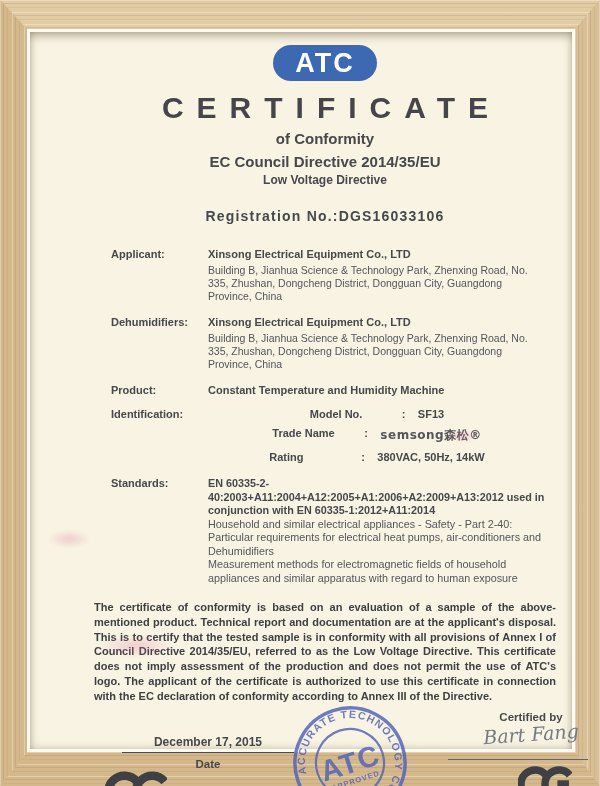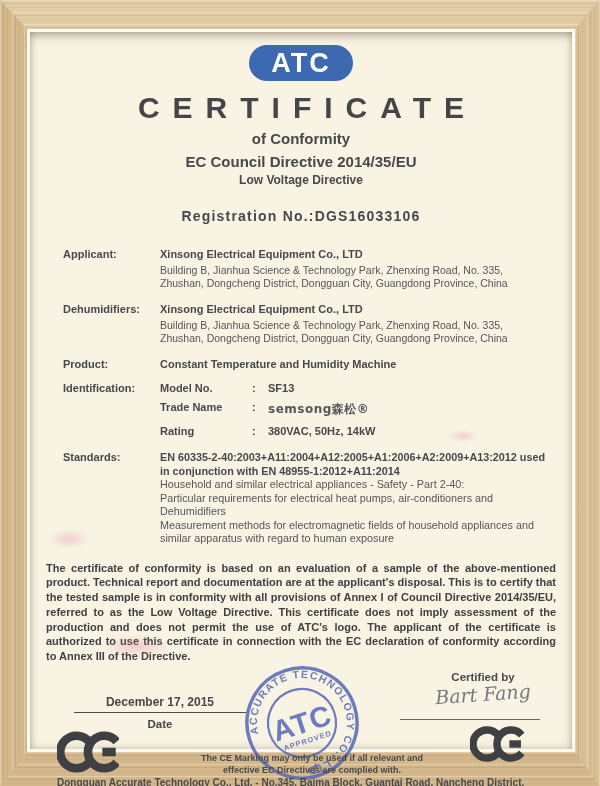--- a/index.html
+++ b/index.html
@@ -21,21 +21,21 @@
     clip-path:polygon(0 0,100% 29px,100% calc(100% - 34px),0 100%);}
   .wood-right{right:0;top:0;bottom:0;width:25px;background:#d8bf96;--dir:90deg;
     clip-path:polygon(100% 0,100% 100%,0 calc(100% - 34px),0 29px);}
 
   
   .paper{position:absolute;left:27px;top:29px;right:25px;bottom:34px;
     background:#f8f3e2;border:3px solid #fcfbf3;color:#47484c;
     box-shadow: inset 0 9px 10px -6px rgba(110,95,70,.55),
                 inset 0 -5px 8px -5px rgba(110,95,70,.30),
                 inset 7px 0 9px -7px rgba(110,95,70,.45),
-                inset -7px 0 9px -7px rgba(110,95,70,.45);}
+                inset -7px 0 9px -7px rgba(110,95,70,.45); padding-left: 48px;}
   .smudge{position:absolute;border-radius:50%;filter:blur(1px);pointer-events:none;
     background:radial-gradient(closest-side,rgba(226,116,158,.30),rgba(226,116,158,0));}
 
   
   .atc-pill{margin:13px auto 0;width:104px;height:36px;border-radius:18px;background:#3d69b2;
     color:#fff;font-weight:bold;font-size:27px;letter-spacing:2px;
     display:flex;align-items:center;justify-content:center;}
   .cert-title{text-align:center;font-size:30px;font-weight:bold;letter-spacing:13px;
     text-indent:13px;color:#46464a;margin-top:10px;white-space:nowrap;}
   .cert-sub{text-align:center;font-weight:bold;font-size:15px;margin-top:5px;}
@@ -43,21 +43,21 @@
   .cert-dir2{text-align:center;font-weight:bold;font-size:12px;margin-top:3px;}
   .cert-reg{text-align:center;font-weight:bold;font-size:14px;letter-spacing:1.2px;margin-top:21px;}
 
   
   .rows{margin-top:24px;}
   .row{display:flex;padding:0 26px 0 33px;margin-bottom:13px;align-items:flex-start;}
   .row-label{flex:0 0 97px;font-weight:bold;font-size:11px;}
   .row-content{flex:1;font-size:11px;}
   .company{font-weight:bold;}
   .addr{font-weight:normal;color:#54555b;margin-top:4px;line-height:13px;font-size:10.5px;}
-  .id-row{display:flex;margin-bottom:7px;}
+  .id-row{display:flex;margin-bottom:7px;justify-content:center;}
   .id-key{width:92px;font-weight:bold;}
   .id-sep{width:16px;font-weight:bold;}
   .id-val{font-weight:bold;}
   .trade-val{font-family:"DejaVu Sans",sans-serif;font-size:12px;letter-spacing:.5px;color:#55565c;}
   .std-line{font-size:10.8px;line-height:13.5px;color:#54555b;font-weight:normal;}
   .std-bold{font-weight:bold;color:#47484c;}
 
   
   .statement{margin:15px 16px 0 16px;text-align:justify;font-size:11px;font-weight:bold;
     line-height:14.8px;color:#3f4044;}
@@ -140,21 +140,21 @@
           <div class="id-row" style="margin-bottom:0;">
             <div class="id-key">Rating</div>
             <div class="id-sep">:</div>
             <div class="id-val">380VAC, 50Hz, 14kW</div>
           </div>
         </div>
       </div>
       <div class="row" style="margin-bottom:0;">
         <div class="row-label">Standards:</div>
         <div class="row-content">
-          <div class="std-line std-bold">EN 60335-2-40:2003+A11:2004+A12:2005+A1:2006+A2:2009+A13:2012 used in conjunction with EN 48955-1:2012+A11:2014</div>
+          <div class="std-line std-bold">EN 60335-2-40:2003+A11:2004+A12:2005+A1:2006+A2:2009+A13:2012 used in conjunction with EN 60335-1:2012+A11:2014</div>
           <div class="std-line">Household and similar electrical appliances - Safety - Part 2-40:</div>
           <div class="std-line">Particular requirements for electrical heat pumps, air-conditioners and Dehumidifiers</div>
           <div class="std-line">Measurement methods for electromagnetic fields of household appliances and similar apparatus with regard to human exposure</div>
         </div>
       </div>
     </div>
 
     <div class="statement">The certificate of conformity is based on an evaluation of a sample of the above-mentioned product. Technical report and documentation are at the applicant's disposal. This is to certify that the tested sample is in conformity with all provisions of Annex I of Council Directive 2014/35/EU, referred to as the Low Voltage Directive. This certificate does not imply assessment of the production and does not permit the use of ATC's logo. The applicant of the certificate is authorized to use this certificate in connection with the EC declaration of conformity according to Annex III of the Directive.</div>
 
     <div class="signoff">

